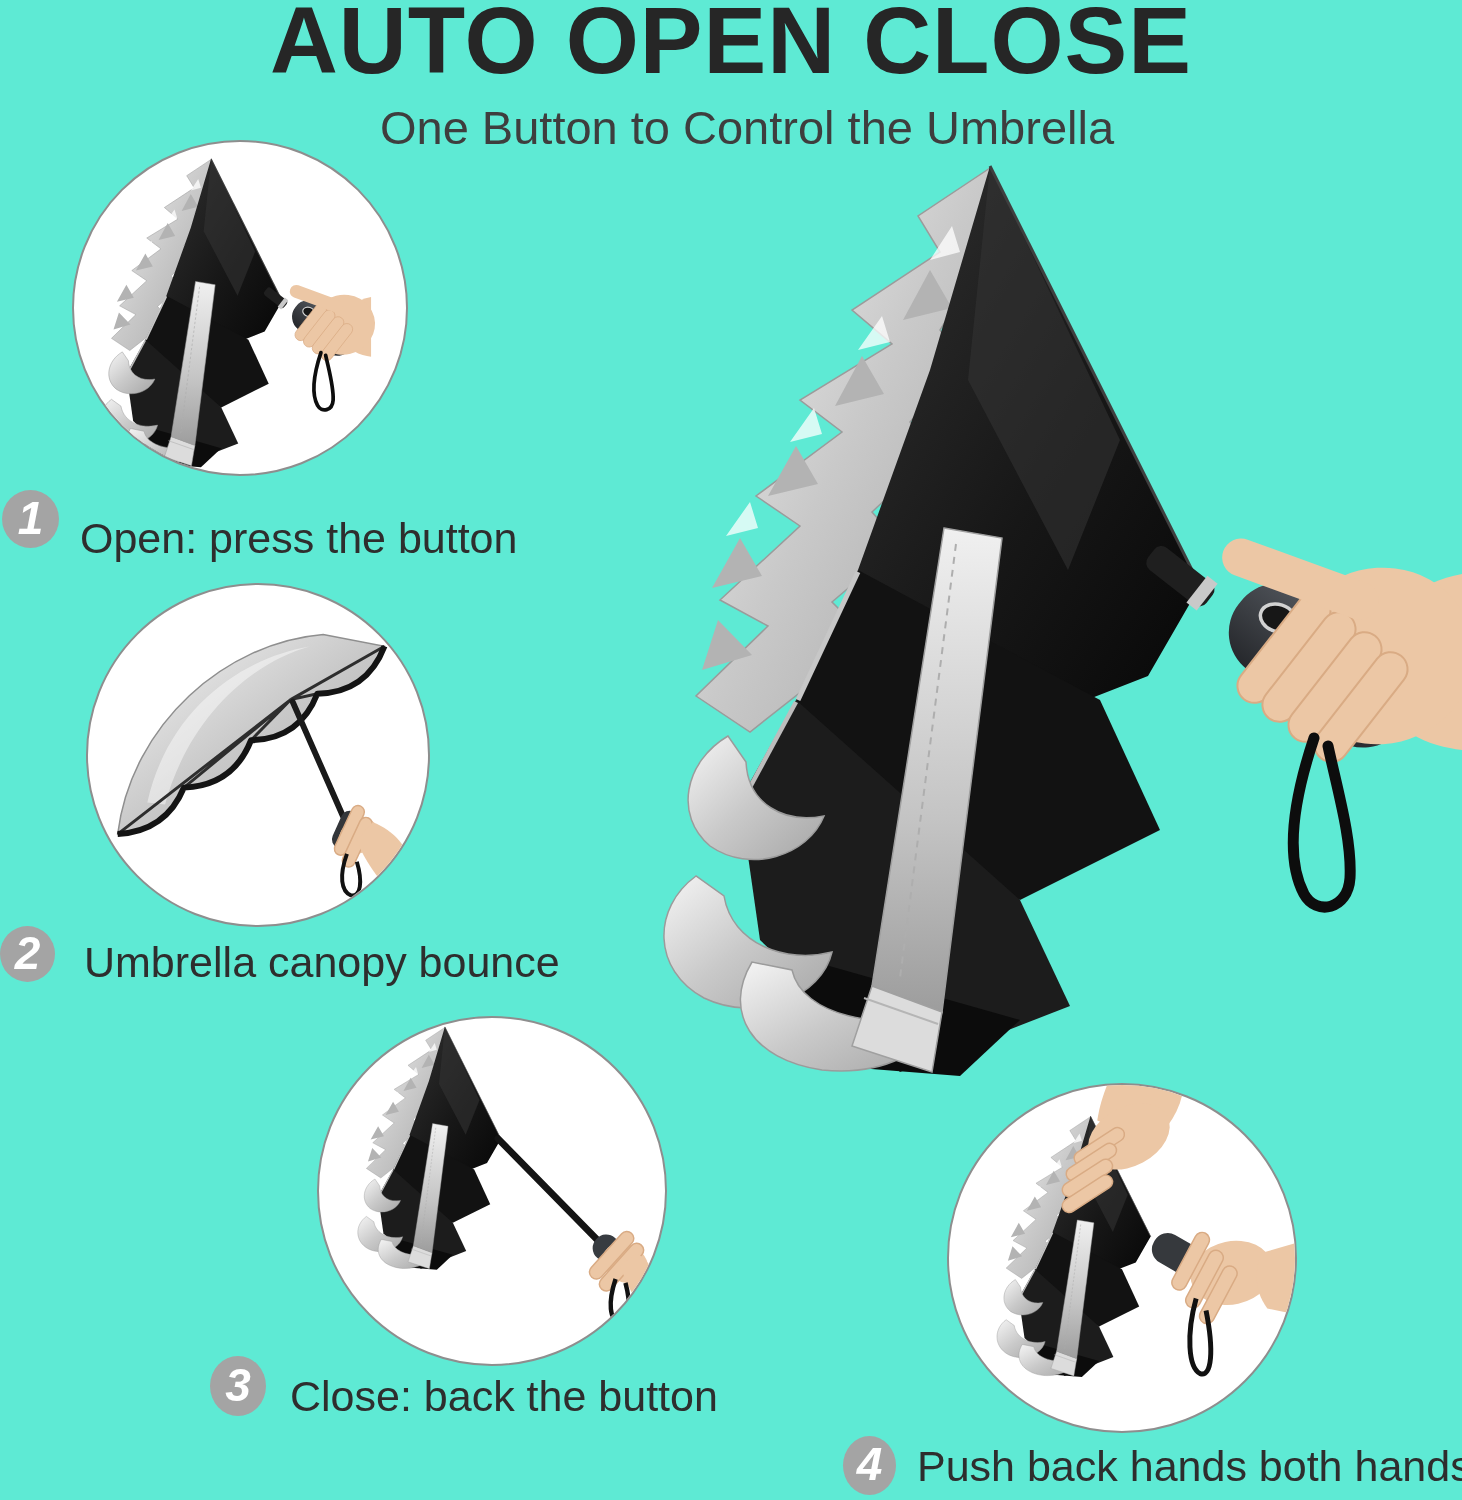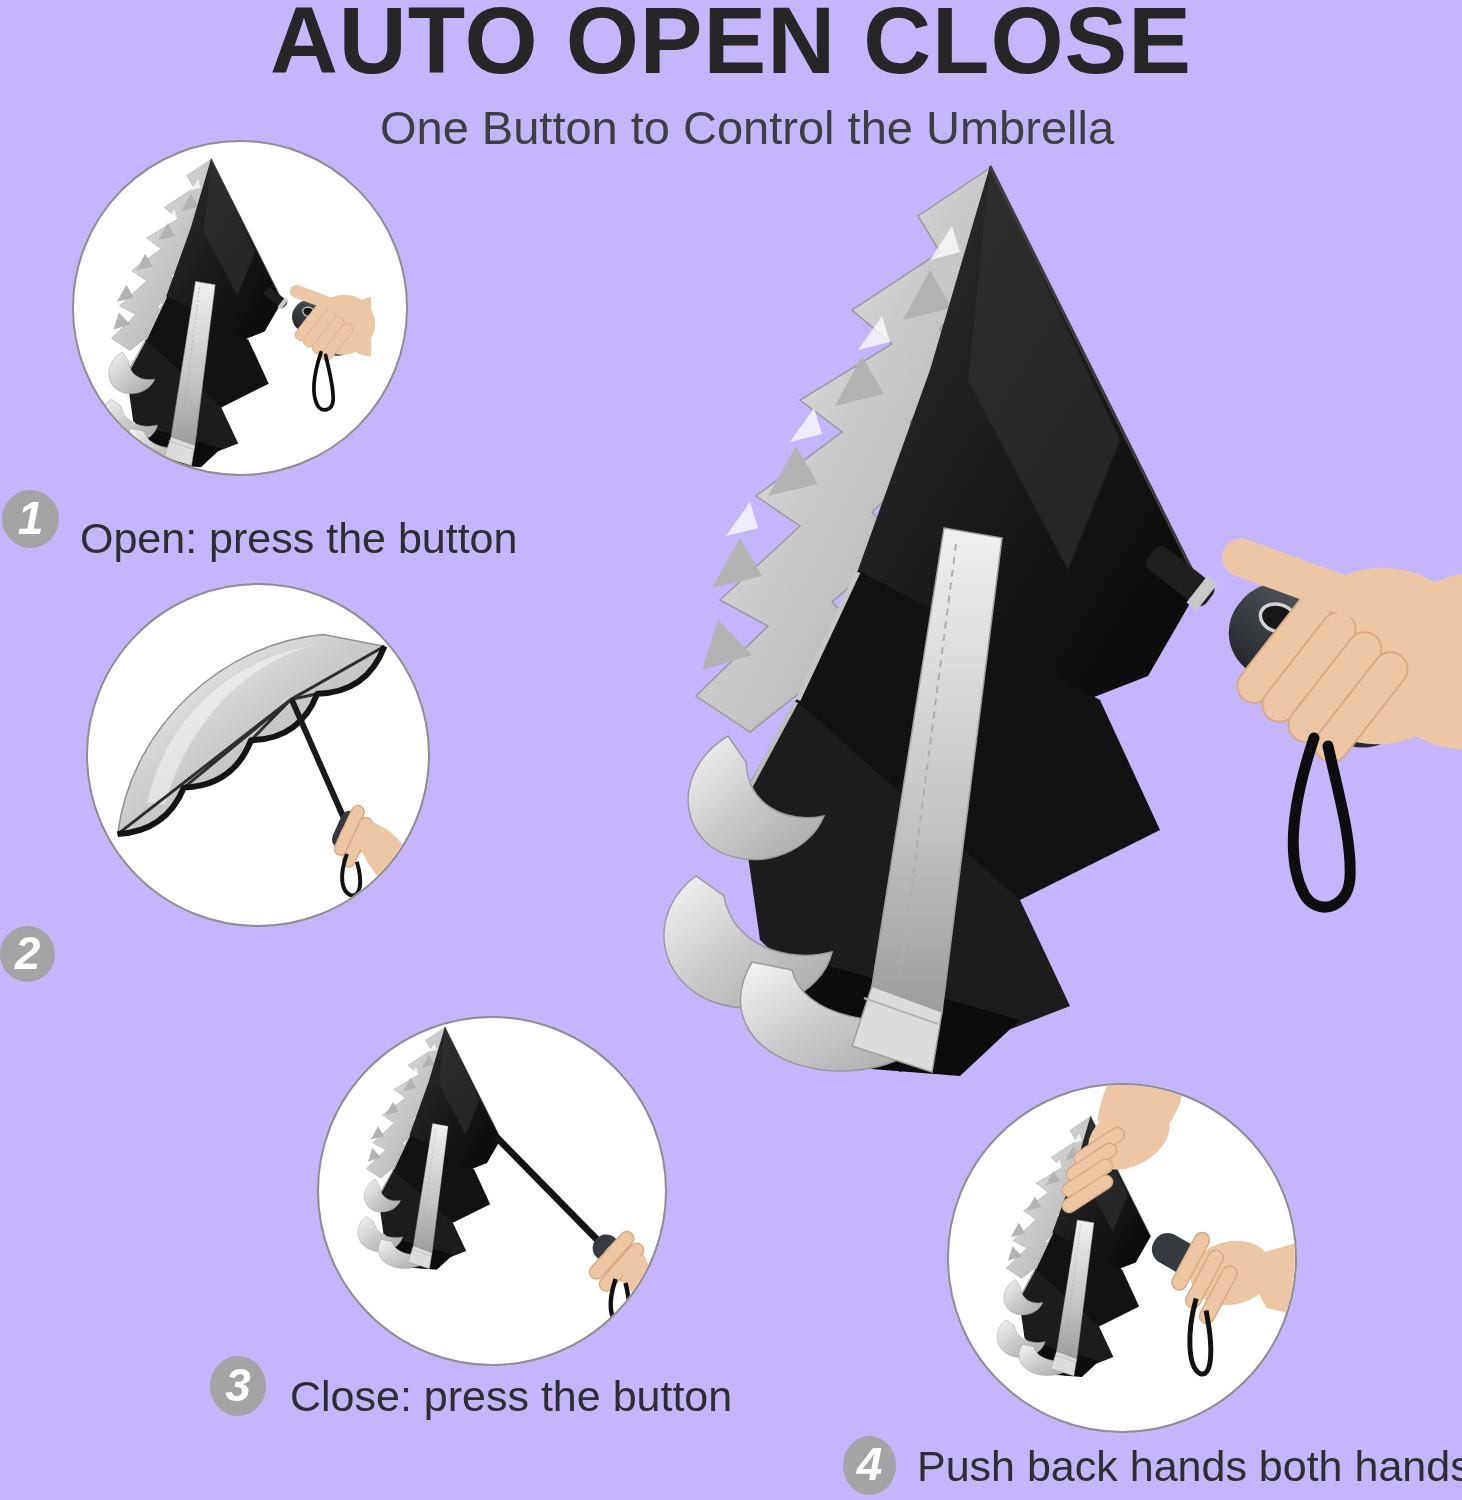--- a/index.html
+++ b/index.html
@@ -1,17 +1,17 @@
 <!DOCTYPE html>
 <html style="--c-title: #262626; --c-subtitle: #3e3e3e; --c-text: #2e2e2e; --c-badge: #a4a4a4; --c-ring: #8e8e8e; --c-canopy: #171717; --c-silver: #c9c9c9; --c-skin: #ecc7a5; --c-handle: #34383c; --c-strap: #0d0d0d;"><head>
 <meta charset="utf-8">
 <style>
   html,body{margin:0;padding:0;background:#fff;}
   body{width:1462px;height:1500px;position:relative;font-family:"Liberation Sans",sans-serif;overflow:hidden;}
-  .canvas{position:absolute;inset:0;background:#c4b5fd;}
+  .canvas{position:absolute;inset:0;background:#5eead4;}
 
   .title{position:absolute;top:-6px;left:0;width:100%;text-align:center;
     font-size:94px;font-weight:bold;letter-spacing:1px;color:var(--c-title,#262626);line-height:1.0;margin:0;}
   .subtitle{position:absolute;top:84px;left:0;width:100%;text-align:center;
     font-size:47px;font-weight:400;color:var(--c-subtitle,#3e3e3e);margin:16px;}
 
   .bubble{position:absolute;border-radius:50%;border:2px solid var(--c-ring,#8e8e8e);
     background:#fff;overflow:hidden;box-sizing:border-box;}
   .bubble svg{width:100%;height:100%;display:block;}
   .bubble-1{left:72px;top:140px;width:336px;height:336px;}
@@ -226,26 +226,27 @@
   </div>
 
   <span class="badge badge-1">
     <span>1</span>
   </span>
   <div class="step-label label-1">Open: press the button</div>
 
   <span class="badge badge-2">
     <span>2</span>
   </span>
+  <div class="step-label label-2">Umbrella canopy bounce</div>
 
   <span class="badge badge-3">
     <span>3</span>
   </span>
   <div class="step-label label-3">
-    <div>Close: press the button</div>
+    <div>Close: back the button</div>
   </div>
 
   <span class="badge badge-4">
     <span>4</span>
   </span>
   <div class="step-label label-4">Push back hands both hands</div>
 
 </div>
 
 </body></html>

